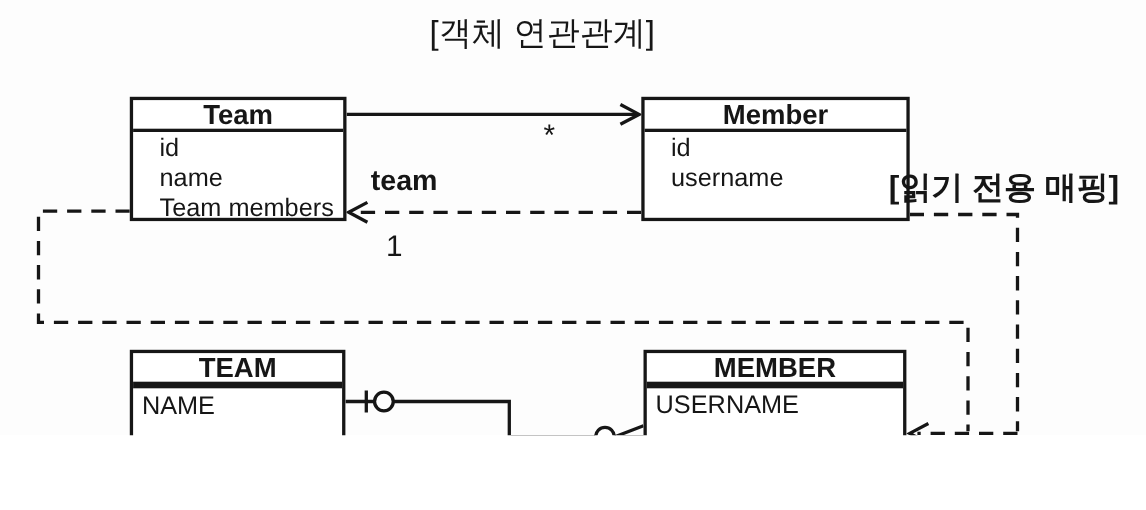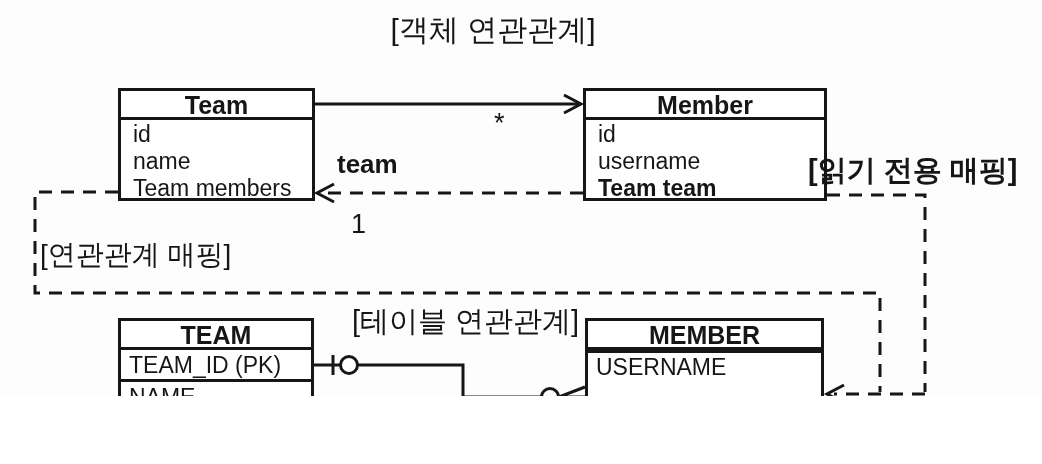--- a/index.html
+++ b/index.html
@@ -34,21 +34,21 @@
     box-sizing: border-box;
     border-bottom: 3px solid #161616;
     font-weight: bold;
     text-align: center;
     font-size: 25px;
     line-height: 29px;
     height: 29px;
     overflow: hidden;
   }
   .node-body {
-    padding: 1px 8px 0 12px;
+    padding: 1px 8px 0 24px;
     font-size: 23px;
     line-height: 27px;
   }
   .field { white-space: nowrap; }
   .bold  { font-weight: bold; }
   .row {
     box-sizing: border-box;
     border-top: 3px solid #161616;
     padding: 1px 8px 0 8px;
     font-size: 23px;
@@ -104,47 +104,43 @@
     </g>
   </svg>
 
   <div class="float-label lbl-title" style="left:343px; top:10px; width:300px; text-align:center;">[객체 연관관계]</div>
 
   <div class="float-label lbl-mult" style="left:494px; top:108px;">*</div>
 
   <div class="float-label lbl-assocname bold" style="left:337px; top:149px;">team</div>
   <div class="float-label lbl-mult" style="left:351px; top:209px;">1</div>
 
-  <div class="float-label lbl-annot" style="left:40px; top:236px;">[연관관계 매핑]</div>
 
   <div class="float-label lbl-annot bold" style="left:808px; top:151px; font-size:29px;">[읽기 전용 매핑]</div>
 
-  <div class="float-label lbl-title" style="left:352px; top:302px; font-size:29px;">[테이블 연관관계]</div>
 
   <div class="node" style="left:118px; top:88px; width:197px; height:113px;">
     <div class="node-header">Team</div>
     <div class="node-body">
       <div class="field">id</div>
       <div class="field">name</div>
       <div class="field">Team members</div>
     </div>
   </div>
 
   <div class="node" style="left:583px; top:88px; width:244px; height:113px;">
     <div class="node-header">Member</div>
     <div class="node-body">
       <div class="field">id</div>
       <div class="field">username</div>
-      <div class="field bold">Team team</div>
     </div>
   </div>
 
   <div class="node" style="left:118px; top:318px; width:196px; height:96px;">
     <div class="node-header">TEAM</div>
-    <div class="row first">TEAM_ID (PK)</div>
     <div class="row">NAME</div>
   </div>
 
   <div class="node" style="left:585px; top:318px; width:239px; height:122px;">
     <div class="node-header">MEMBER</div>
     <div class="row" style="height:57px; padding-top:0;">
       <div class="field">USERNAME</div>
     </div>
   </div>
 

